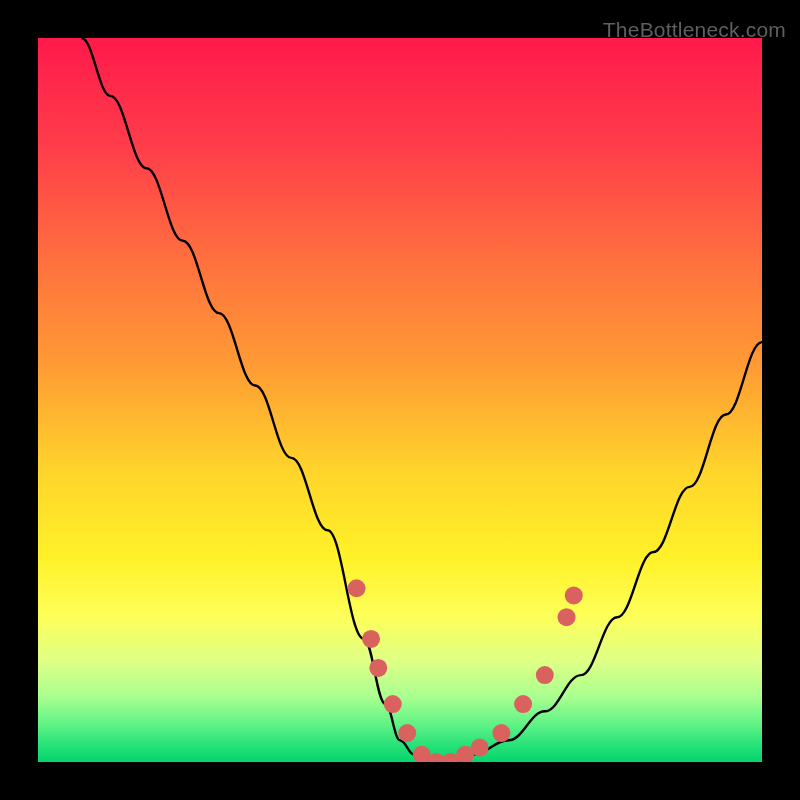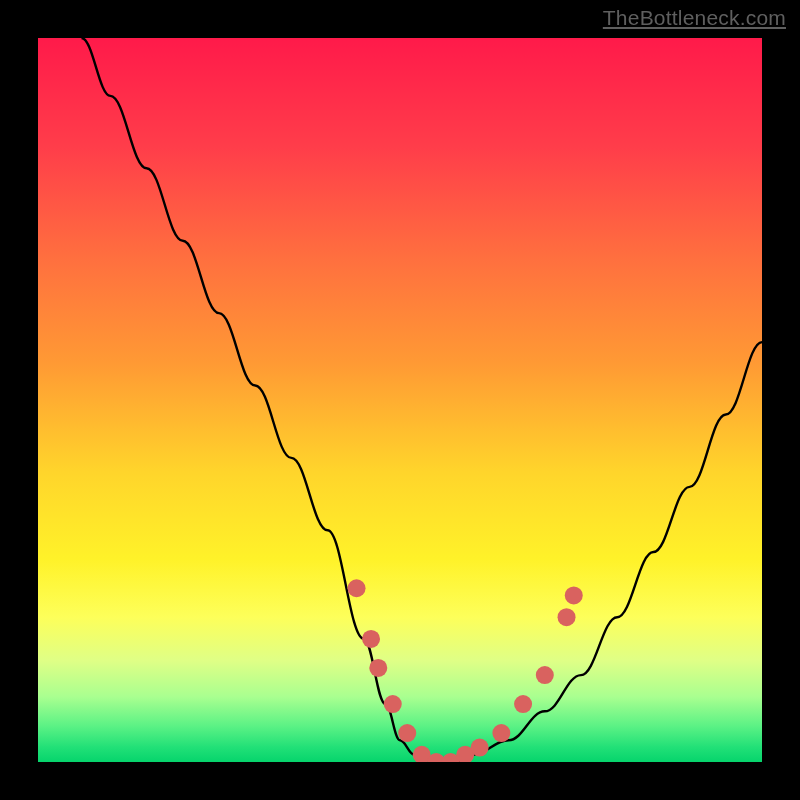--- a/index.html
+++ b/index.html
@@ -7,28 +7,27 @@
     padding: 0;
     width: 800px;
     height: 800px;
     background: #000;
     position: relative;
     overflow: hidden;
     font-family: Arial, sans-serif;
   }
   .watermark {
     position: absolute;
-    top: 6px;
+    top: 18px;
     right: 14px;
     color: #5f5f5f;
     font-size: 21px;
     font-weight: normal;
     z-index: 10;
     letter-spacing: 0.2px;
-    text-decoration: underline;
   }
   .plot-area {
     position: absolute;
     left: 38px;
     top: 38px;
     width: 724px;
     height: 724px;
   }
   .gradient-bg {
     position: absolute;

